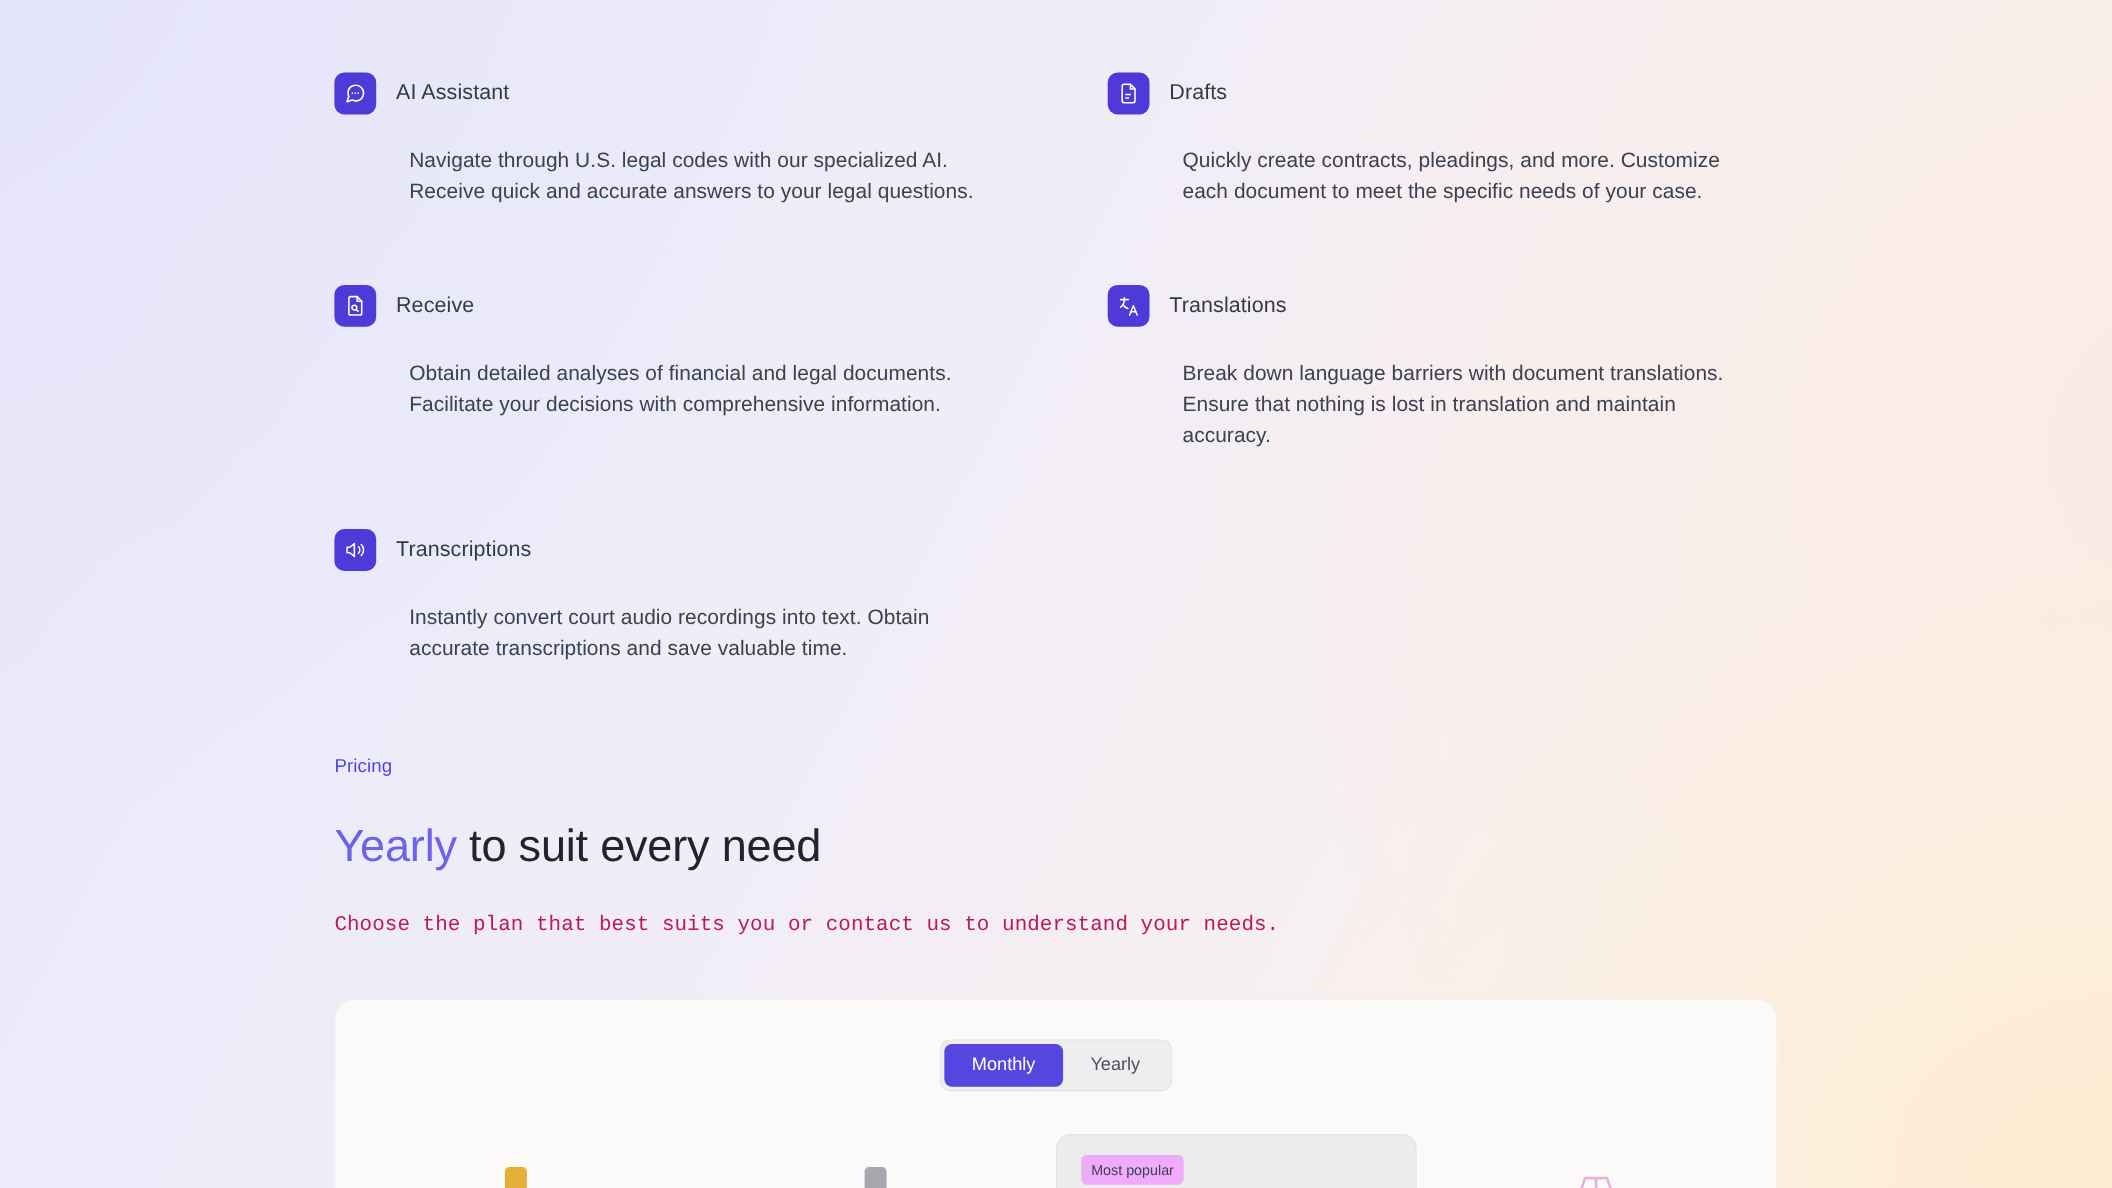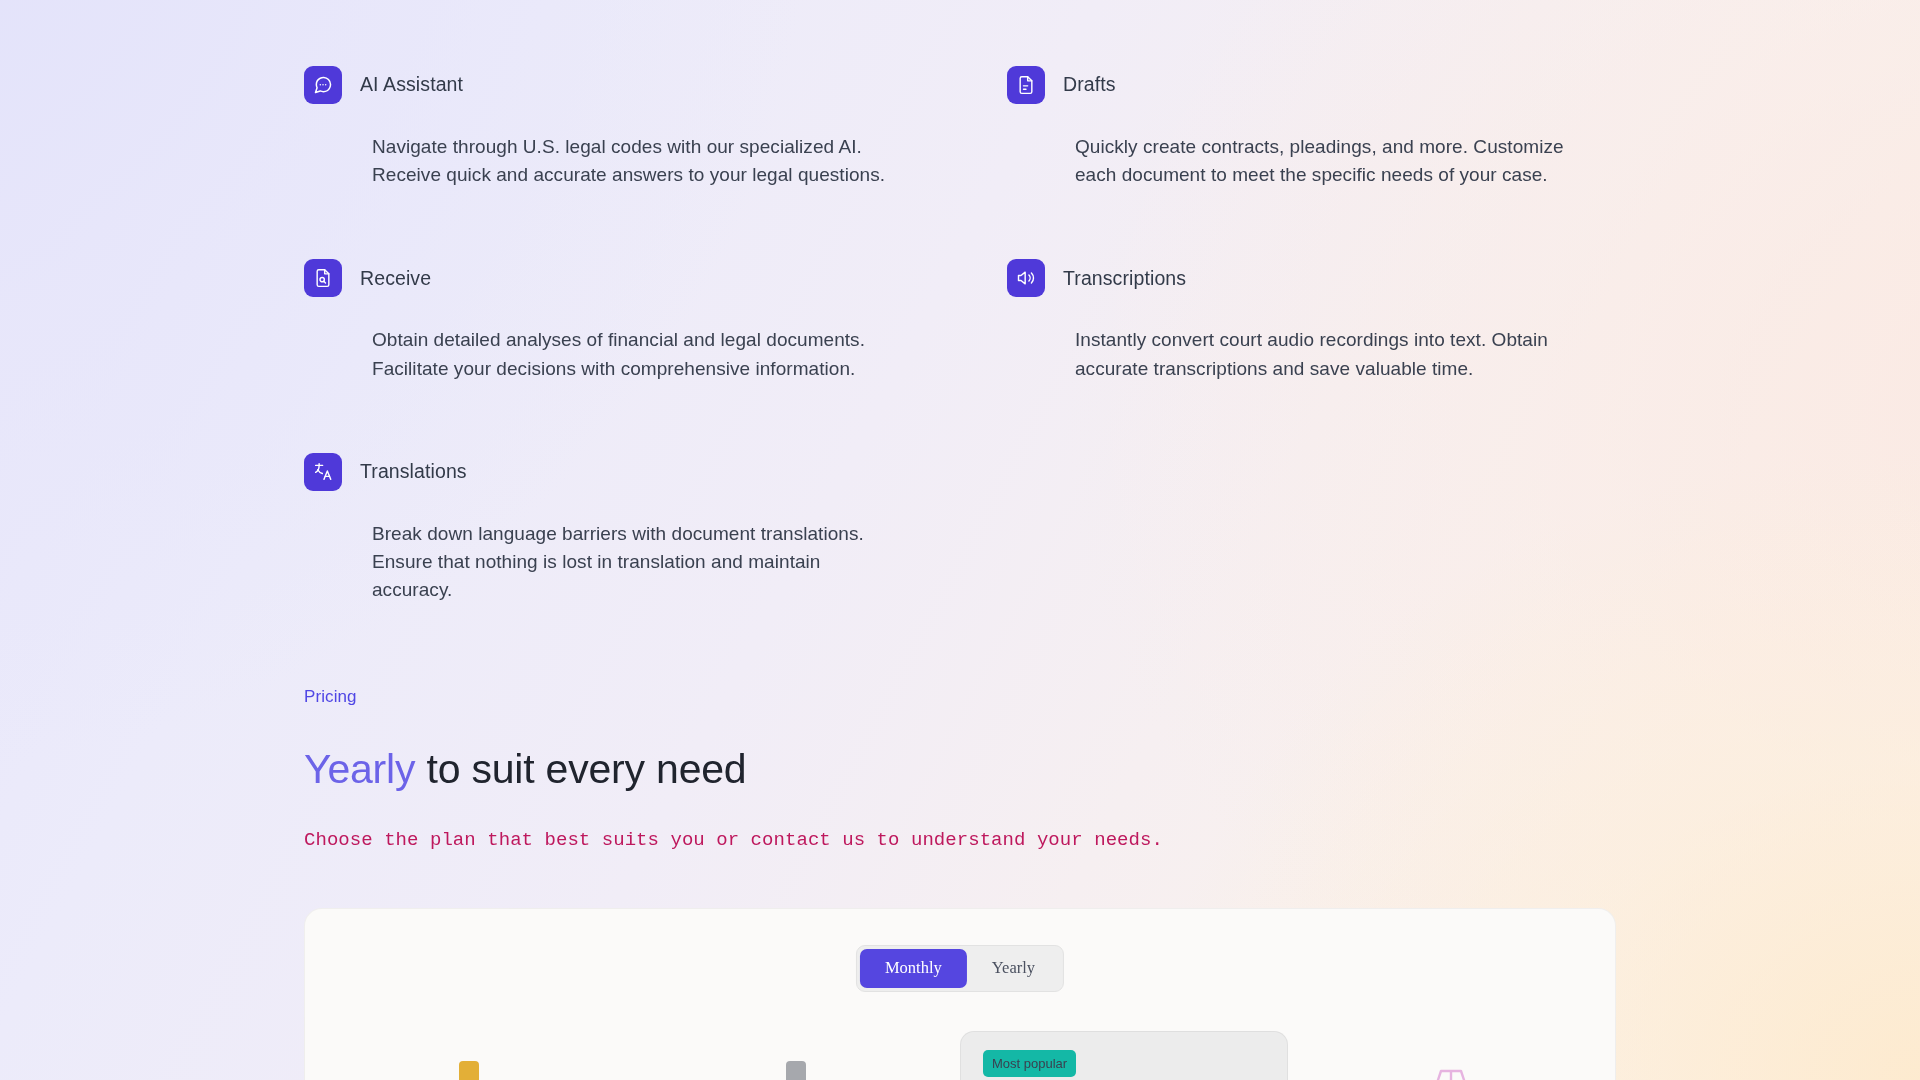--- a/index.html
+++ b/index.html
@@ -149,21 +149,21 @@
   .billing-opt {
     font-size: 16.5px;
     line-height: 1;
     padding: 11px 25px;
     border-radius: 7px;
     color: #4b5160;
     cursor: pointer;
     white-space: nowrap;
     border: none;
     background: transparent;
-    font-family: Liberation Serif, serif;
+    font-family: Liberation Sans, sans-serif;
   }
 
   .billing-opt.is-active {
     background: #5546e0;
     color: #ffffff;
   }
 
   
   .plans {
     position: absolute;
@@ -188,21 +188,21 @@
     border-radius: 14px 14px 0 0;
     border: 1px solid rgba(0,0,0,0.05);
     border-bottom: none;
     margin-top: -18px;
     padding-top: 18px;
   }
 
   .plan-badge {
     align-self: flex-start;
     margin-left: 22px;
-    background: #14b8a6;
+    background: #f0abfc;
     color: #3a4150;
     font-size: 13px;
     line-height: 1;
     padding: 7px 9px;
     border-radius: 5px;
     margin-bottom: 13px;
   }
 
   .plan-mark {
     display: flex;
@@ -270,52 +270,52 @@
           <svg width="20" height="20" viewBox="0 0 24 24" fill="none" stroke="#ffffff" stroke-width="1.7" stroke-linecap="round" stroke-linejoin="round">
             <path d="M14 2H7a2 2 0 0 0-2 2v16a2 2 0 0 0 2 2h10a2 2 0 0 0 2-2V7z"></path>
             <polyline points="14 2 14 7 19 7"></polyline>
             <circle cx="11" cy="14" r="2.6"></circle>
             <line x1="13" y1="16" x2="15" y2="18"></line>
           </svg>
         </span>
         <h3 class="feature-title">Receive</h3>
       </div>
       <p class="feature-desc">Obtain detailed analyses of financial and legal documents. Facilitate your decisions with comprehensive information.</p>
-    </div>
-
-    <div class="feature feature--narrow">
-      <div class="feature-head">
-        <span class="feature-icon">
-          <svg width="20" height="20" viewBox="0 0 24 24" fill="none" stroke="#ffffff" stroke-width="1.7" stroke-linecap="round" stroke-linejoin="round">
-            <polygon points="11 5 6 9 3 9 3 15 6 15 11 19 11 5"></polygon>
-            <path d="M15.5 8.5a5 5 0 0 1 0 7"></path>
-            <path d="M18.5 6a8.5 8.5 0 0 1 0 12"></path>
-          </svg>
-        </span>
-        <h3 class="feature-title">Transcriptions</h3>
-      </div>
-      <p class="feature-desc">Instantly convert court audio recordings into text. Obtain accurate transcriptions and save valuable time.</p>
     </div>
 
     <div class="feature">
       <div class="feature-head">
         <span class="feature-icon">
           <svg width="21" height="21" viewBox="0 0 24 24" fill="none" stroke="#ffffff" stroke-width="1.6" stroke-linecap="round" stroke-linejoin="round">
             <path d="M3 5h8"></path>
             <path d="M7 3v2c0 3.4-1.8 6.6-4 8"></path>
             <path d="M5.5 10c1 2 3 3.6 5.2 4.3"></path>
             <path d="M12.5 21l3.9-9.6 3.9 9.6"></path>
             <path d="M14 17.6h4.8"></path>
           </svg>
         </span>
         <h3 class="feature-title">Translations</h3>
       </div>
       <p class="feature-desc">Break down language barriers with document translations. Ensure that nothing is lost in translation and maintain accuracy.</p>
     </div>
 
+    <div class="feature feature--narrow">
+      <div class="feature-head">
+        <span class="feature-icon">
+          <svg width="20" height="20" viewBox="0 0 24 24" fill="none" stroke="#ffffff" stroke-width="1.7" stroke-linecap="round" stroke-linejoin="round">
+            <polygon points="11 5 6 9 3 9 3 15 6 15 11 19 11 5"></polygon>
+            <path d="M15.5 8.5a5 5 0 0 1 0 7"></path>
+            <path d="M18.5 6a8.5 8.5 0 0 1 0 12"></path>
+          </svg>
+        </span>
+        <h3 class="feature-title">Transcriptions</h3>
+      </div>
+      <p class="feature-desc">Instantly convert court audio recordings into text. Obtain accurate transcriptions and save valuable time.</p>
+    </div>
+
   </section>
 
   <section class="pricing-head">
     <div class="pricing-eyebrow">Pricing</div>
     <h2 class="pricing-title"><span class="accent">Yearly</span><span> to suit every need</span></h2>
     <p class="pricing-sub">Choose the plan that best suits you or contact us to understand your needs.</p>
   </section>
 
   <section class="pricing-panel">
 

